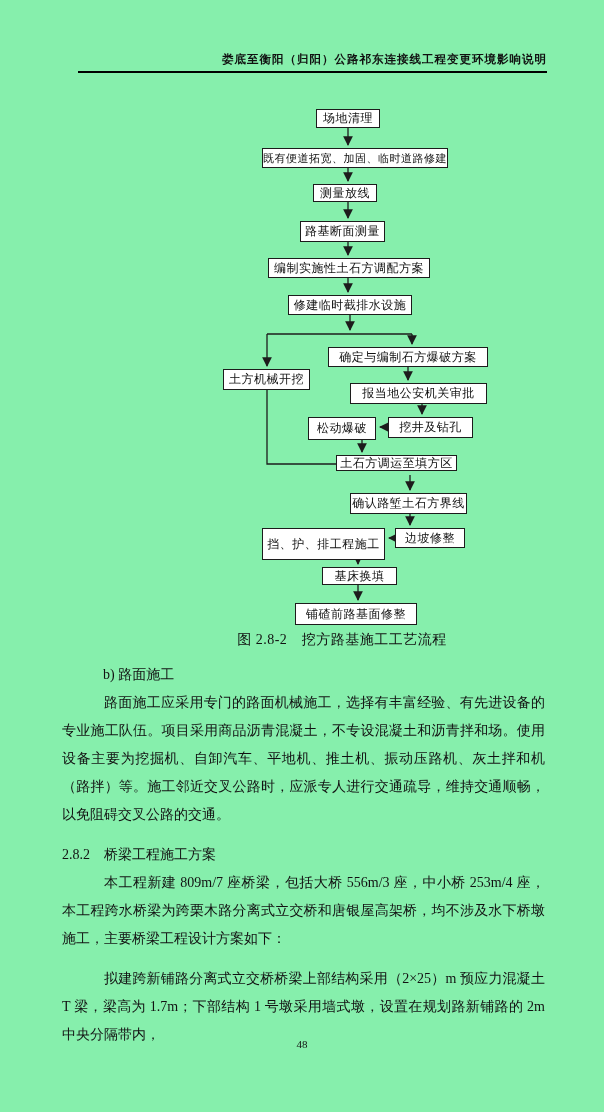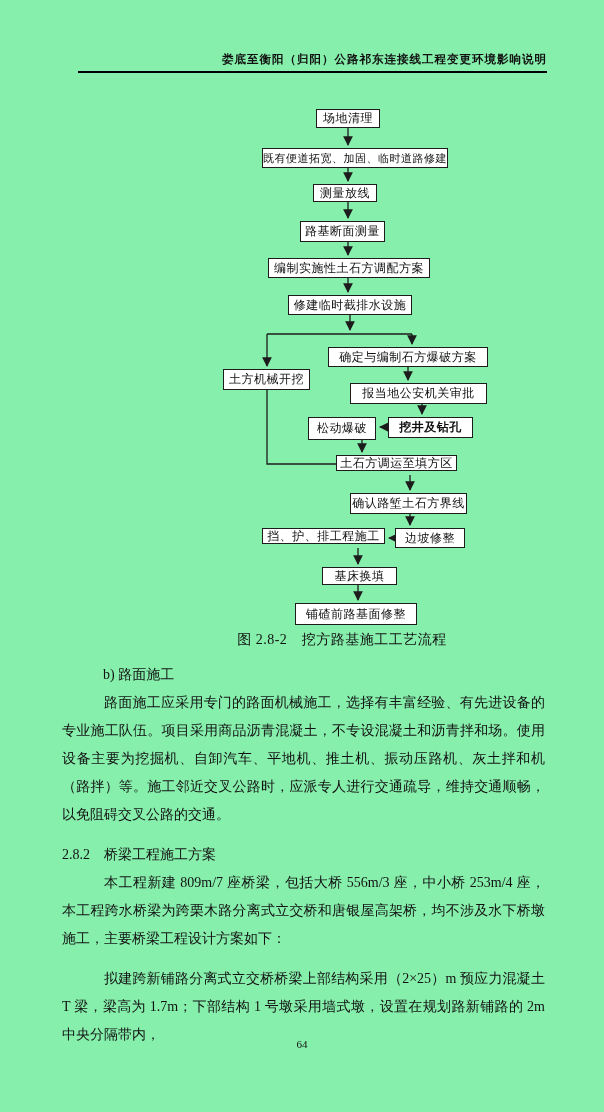--- a/index.html
+++ b/index.html
@@ -97,34 +97,34 @@
     <div class="fbox" style="left:276px;top:109px;width:64px;height:19px;">场地清理</div>
     <div class="fbox" style="left:222px;top:148px;width:186px;height:20px;font-size:11px;">既有便道拓宽、加固、临时道路修建</div>
     <div class="fbox" style="left:273px;top:184px;width:64px;height:18px;">测量放线</div>
     <div class="fbox" style="left:260px;top:221px;width:85px;height:21px;">路基断面测量</div>
     <div class="fbox" style="left:228px;top:258px;width:162px;height:20px;">编制实施性土石方调配方案</div>
     <div class="fbox" style="left:248px;top:295px;width:124px;height:20px;">修建临时截排水设施</div>
     <div class="fbox" style="left:183px;top:369px;width:87px;height:21px;">土方机械开挖</div>
     <div class="fbox" style="left:288px;top:347px;width:160px;height:20px;">确定与编制石方爆破方案</div>
     <div class="fbox" style="left:310px;top:383px;width:137px;height:21px;">报当地公安机关审批</div>
     <div class="fbox" style="left:268px;top:417px;width:68px;height:23px;">松动爆破</div>
-    <div class="fbox" style="left:348px;top:417px;width:85px;height:21px;font-weight:bold;">挖井及钻孔</div>
+    <div class="fbox" style="left:348px;top:417px;width:85px;height:21px;">挖井及钻孔</div>
     <div class="fbox" style="left:296px;top:455px;width:121px;height:16px;">土石方调运至填方区</div>
     <div class="fbox" style="left:310px;top:493px;width:117px;height:21px;">确认路堑土石方界线</div>
-    <div class="fbox" style="left:222px;top:528px;width:123px;height:16px;">挡、护、排工程施工</div>
+    <div class="fbox" style="left:222px;top:528px;width:123px;height:32px;">挡、护、排工程施工</div>
     <div class="fbox" style="left:355px;top:528px;width:70px;height:20px;">边坡修整</div>
     <div class="fbox" style="left:282px;top:567px;width:75px;height:18px;">基床换填</div>
     <div class="fbox" style="left:255px;top:603px;width:122px;height:22px;text-align:center;">铺碴前路基面修整</div>
 
     <div class="fc-caption">图 2.8-2　挖方路基施工工艺流程</div>
   </div>
 
   <div class="content">
     <div class="sec-b">b) 路面施工</div>
     <p class="para">路面施工应采用专门的路面机械施工，选择有丰富经验、有先进设备的专业施工队伍。项目采用商品沥青混凝土，不专设混凝土和沥青拌和场。使用设备主要为挖掘机、自卸汽车、平地机、推土机、振动压路机、灰土拌和机（路拌）等。施工邻近交叉公路时，应派专人进行交通疏导，维持交通顺畅，以免阻碍交叉公路的交通。</p>
     <div class="sec-282">2.8.2　桥梁工程施工方案</div>
     <p class="para para2">本工程新建 809m/7 座桥梁，包括大桥 556m/3 座，中小桥 253m/4 座，本工程跨水桥梁为跨栗木路分离式立交桥和唐银屋高架桥，均不涉及水下桥墩施工，主要桥梁工程设计方案如下：</p>
     <p class="para para3">拟建跨新铺路分离式立交桥桥梁上部结构采用（2×25）m 预应力混凝土 T 梁，梁高为 1.7m；下部结构 1 号墩采用墙式墩，设置在规划路新铺路的 2m 中央分隔带内，</p>
   </div>
 
-  <div class="page-number">64</div>
+  <div class="page-number">48</div>
 
 </div>
 
 </body></html>

